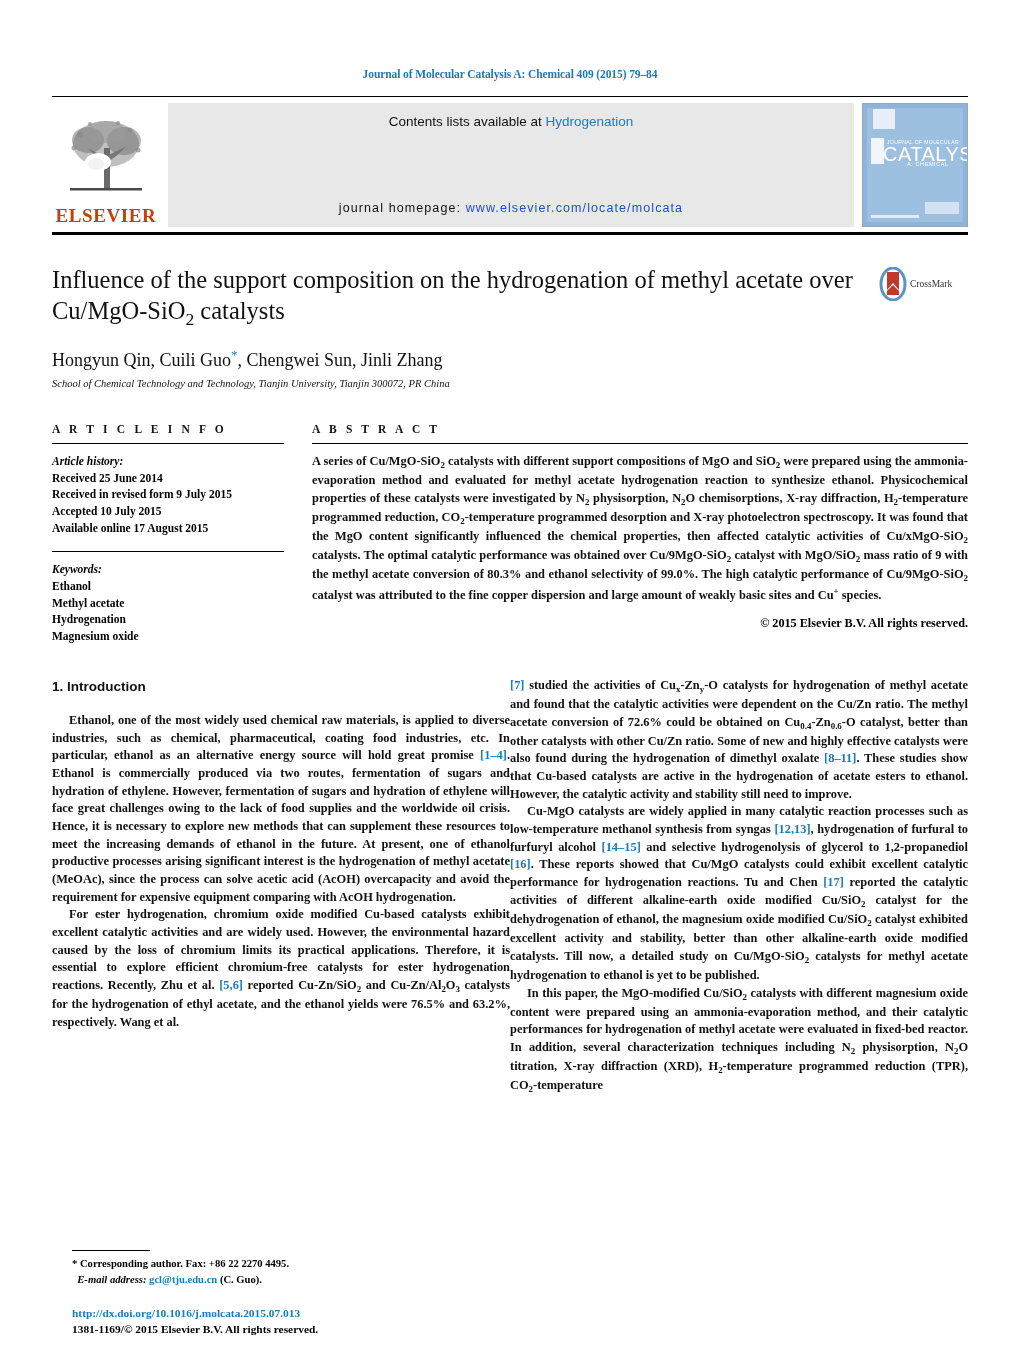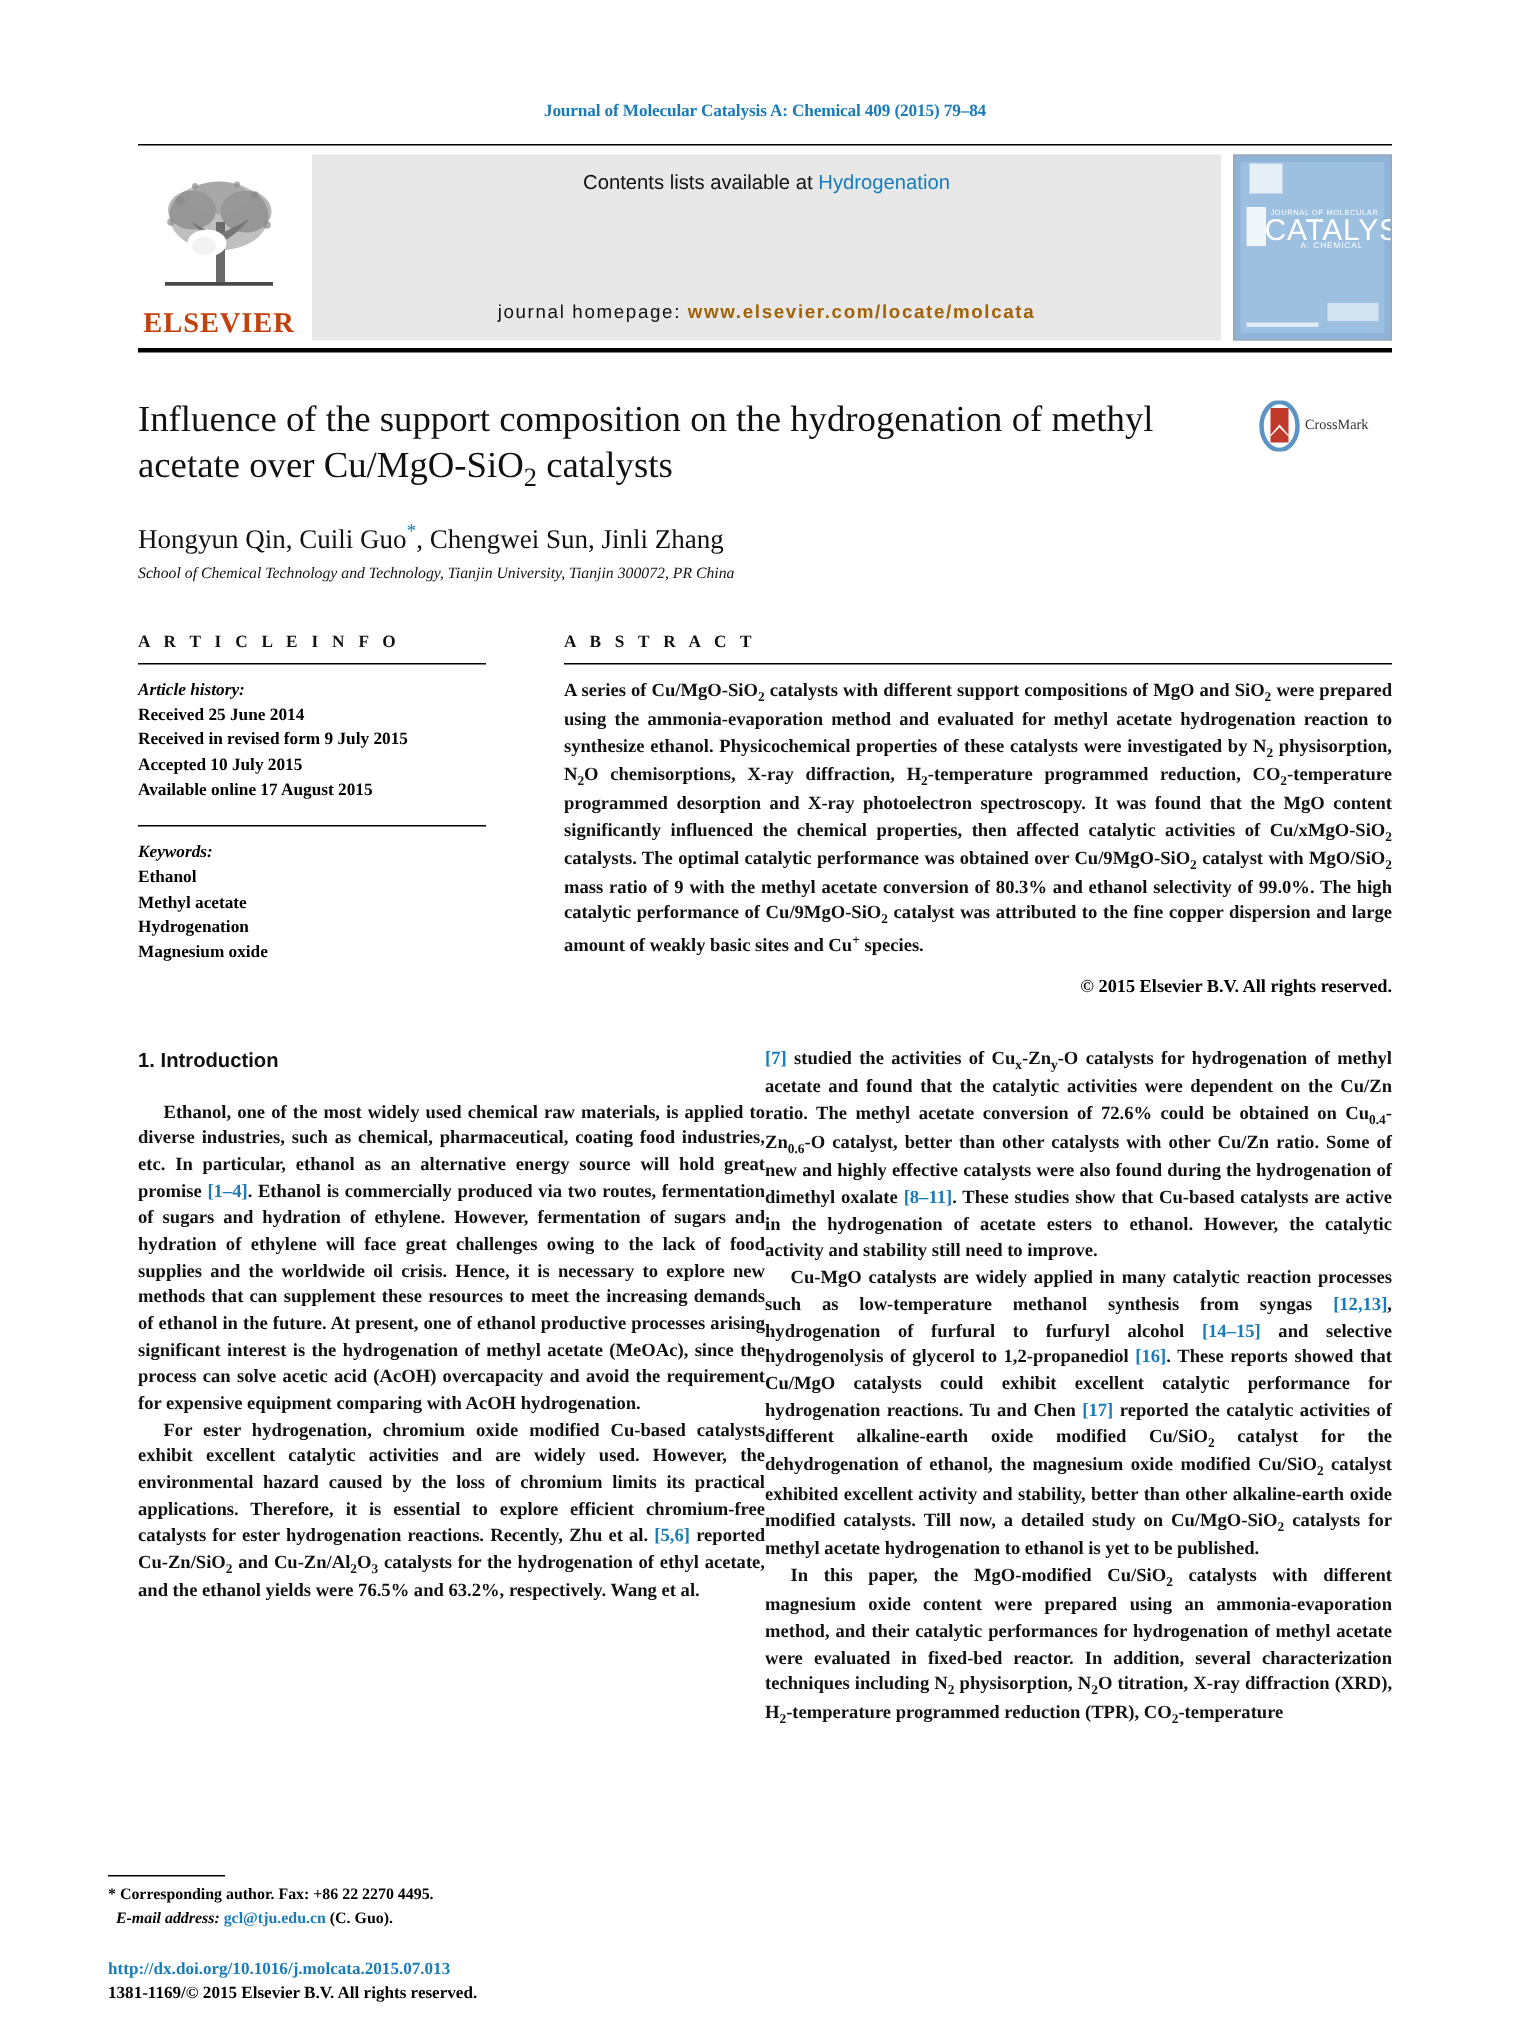--- a/index.html
+++ b/index.html
@@ -13,21 +13,21 @@
     font-family: "Liberation Serif", serif;
     color: #000;
     position: relative;
     overflow: hidden;
   }
   .page {
     position: relative;
     width: 1020px;
     height: 1346px;
     box-sizing: border-box;
-    padding: 0 92px;
+    padding: 0 52px;
   }
 
   
   .running-head {
     text-align: center;
     font-family: "Liberation Serif", serif;
     font-size: 11.5px;
     font-weight: bold;
     color: #1a7bb9;
     padding-top: 68px;
@@ -83,21 +83,21 @@
     color: #111;
     letter-spacing: 0.2px;
     white-space: nowrap;
   }
   .homepage-line {
     font-family: "Liberation Sans", sans-serif;
     font-size: 12.5px;
     color: #111;
     letter-spacing: 1.1px;
   }
-  .homepage-line .url { color: #a16207; font-weight: bold; }
+  .homepage-line .url { color: #1d4ed8; }
   .cover-thumb {
     width: 104px;
     flex: 0 0 104px;
     border: 1px solid #9aa7b4;
     background: #8fb4d9;
     position: relative;
     overflow: hidden;
   }
   .cover-inner {
     position: absolute;
@@ -199,21 +199,21 @@
   .crossmark-label {
     font-family: "Liberation Serif", serif;
     font-size: 9.5px;
     color: #333;
   }
 
   
   .info-abstract {
     margin-top: 34px;
     display: flex;
-    gap: 44px;
+    gap: 20px;
   }
   .col-info { width: 232px; flex: 0 0 232px; }
   .col-abstract { flex: 1 1 auto; padding-left: 8px; }
   .sec-head {
     font-family: "Liberation Serif", serif;
     font-weight: bold;
     font-size: 11.5px;
     letter-spacing: 3.2px;
     color: #111;
   }

